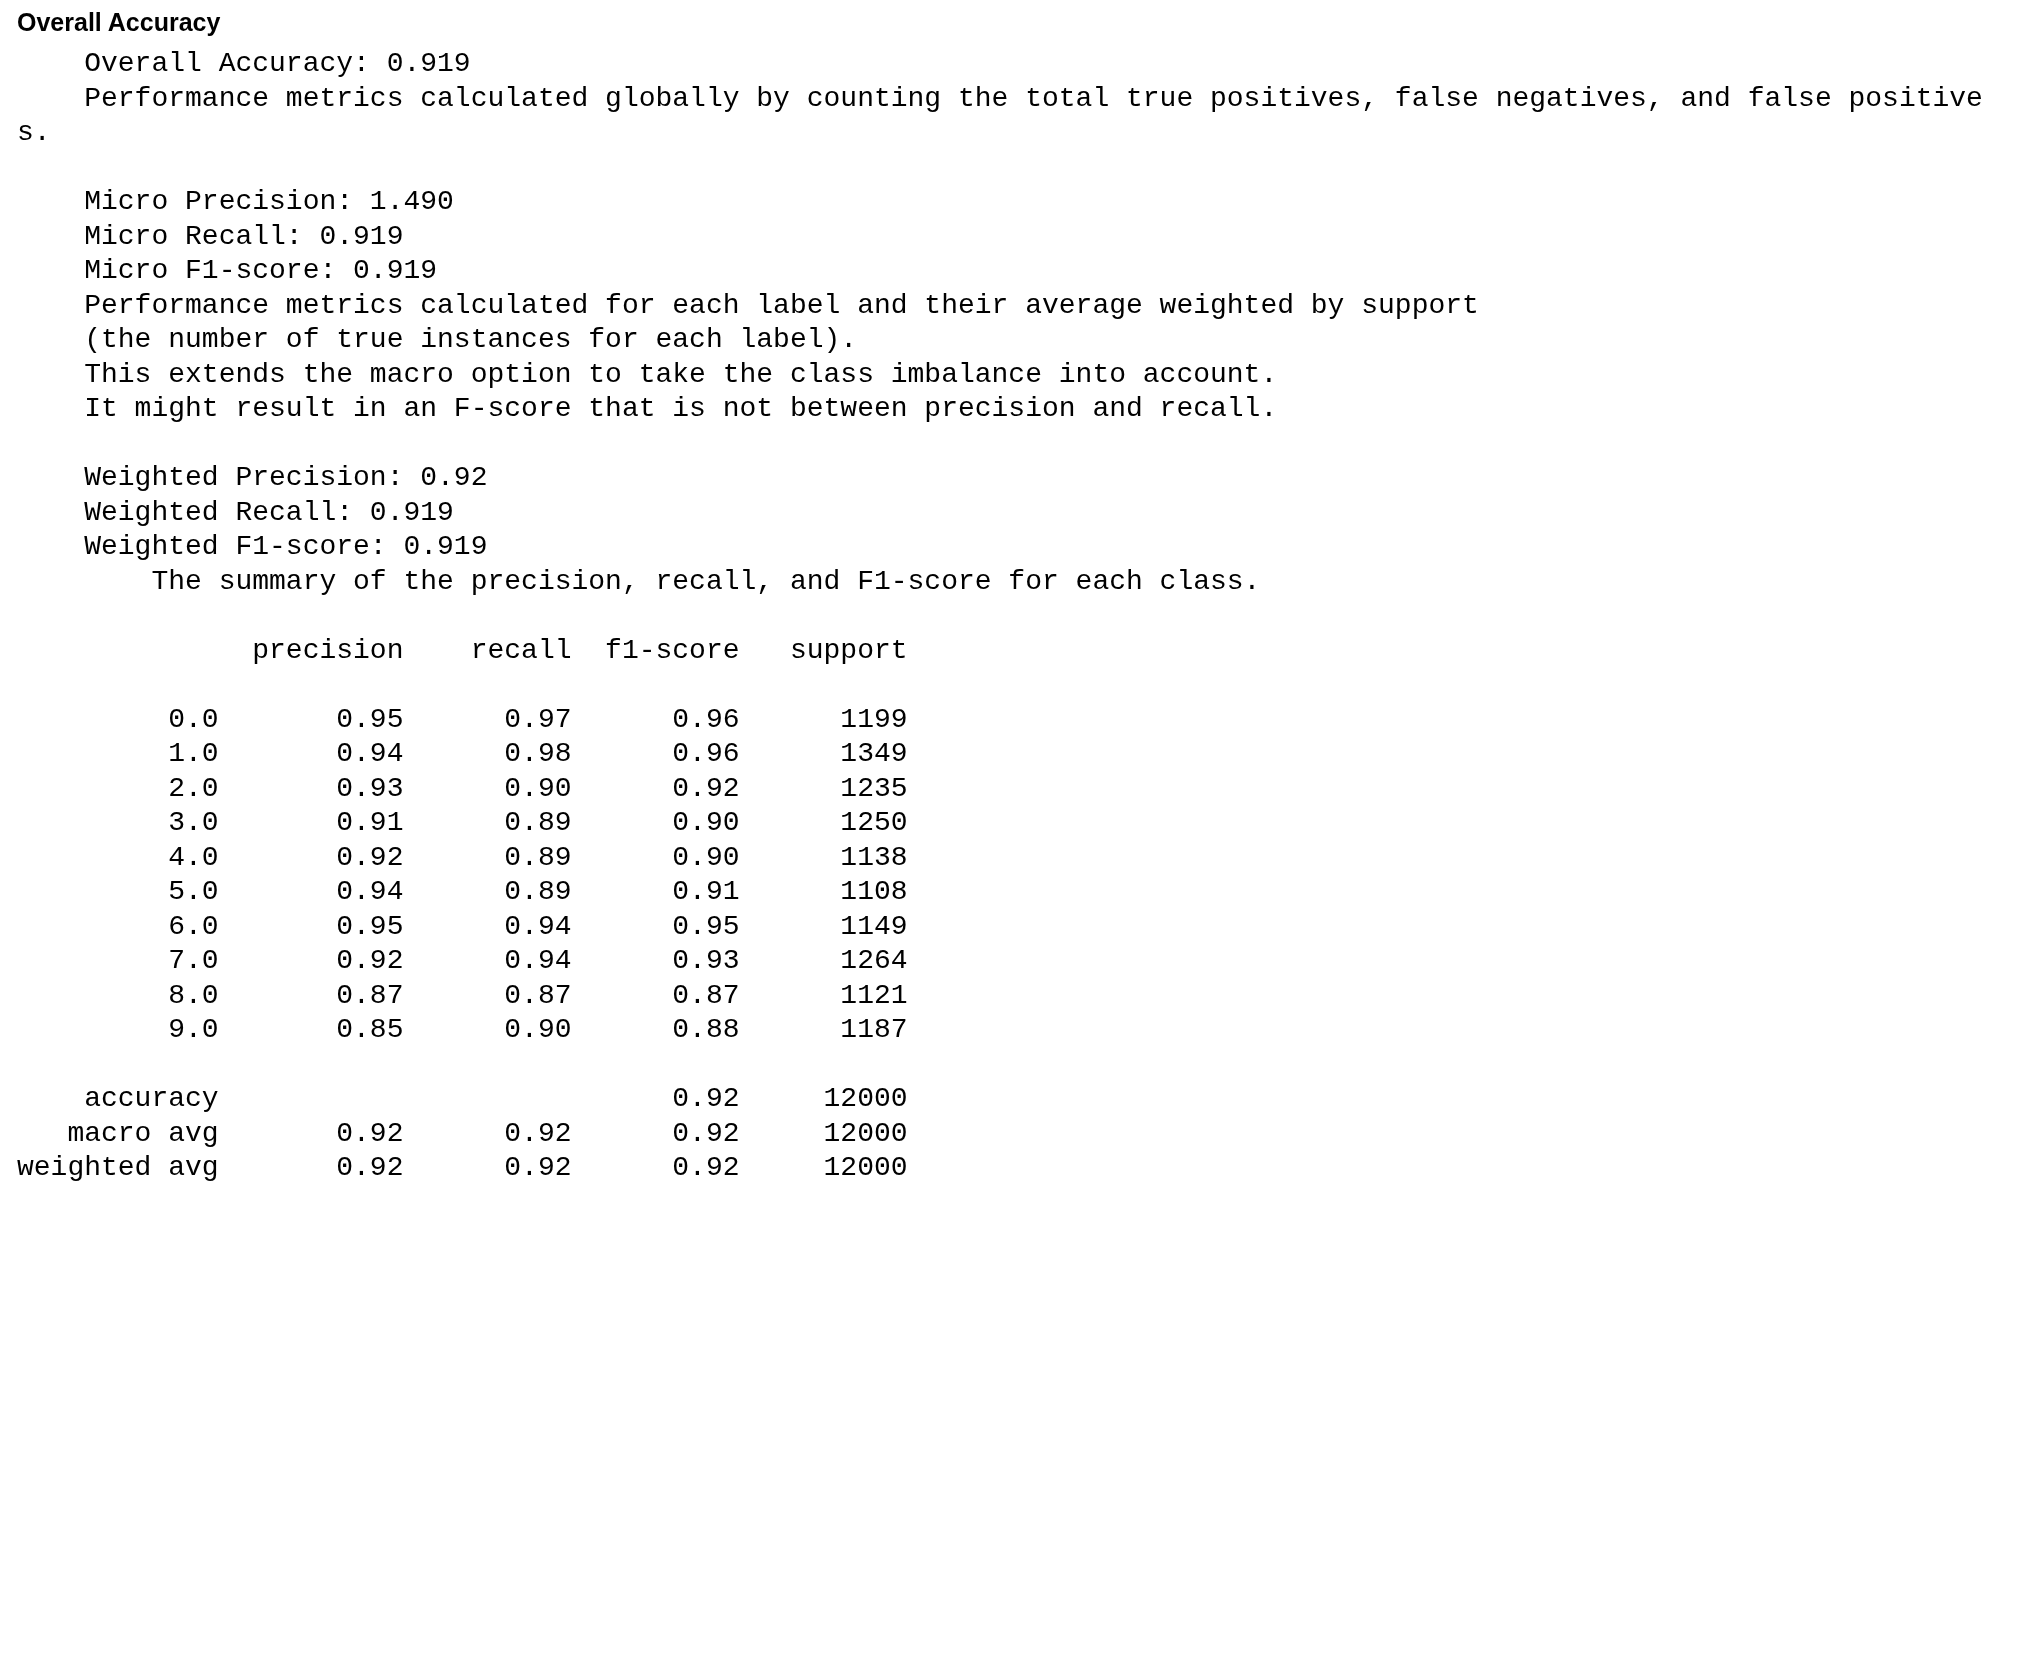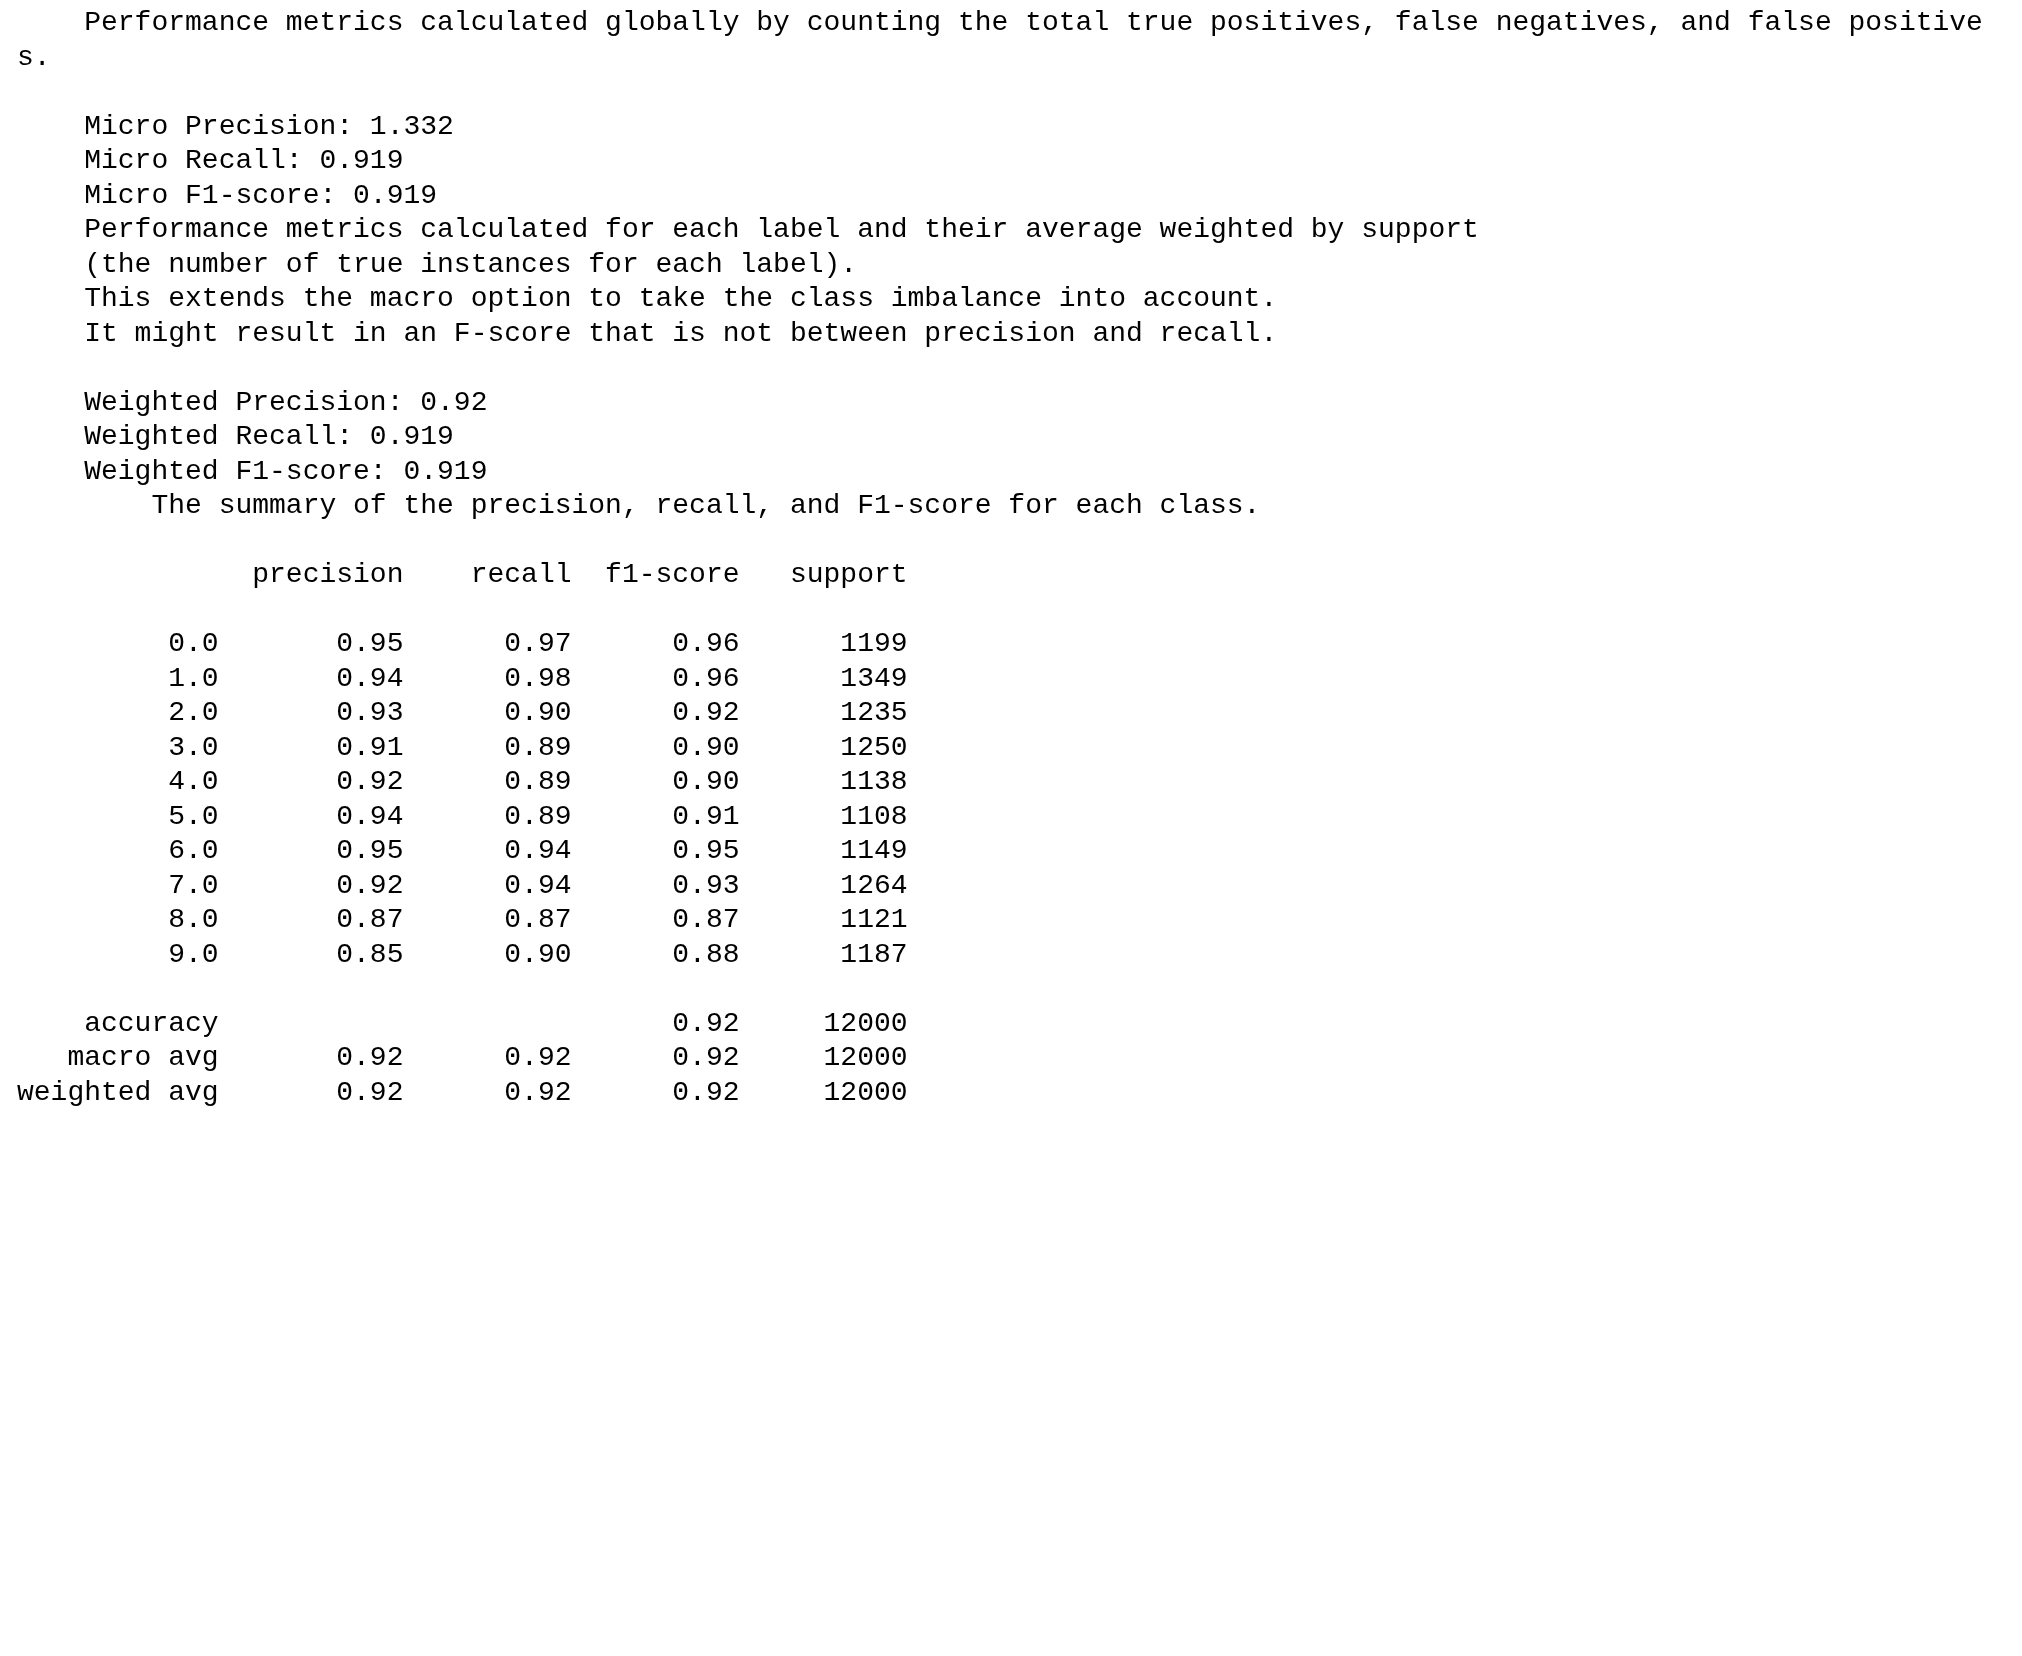--- a/index.html
+++ b/index.html
@@ -33,26 +33,30 @@
     margin: 0;
     white-space: pre;
     color: #000000;
   }
 </style>
 </head>
 <body>
 
 <div>
 
+  <div class="section">
+    <h3 class="section-heading">Overall Accuracy</h3>
+    <pre class="mono-body">    Overall Accuracy: 0.919</pre>
+  </div>
 
   <div class="section">
     <pre class="mono-body">    Performance metrics calculated globally by counting the total true positives, false negatives, and false positive
 s.
 
-    Micro Precision: 1.332
+    Micro Precision: 1.490
     Micro Recall: 0.919
     Micro F1-score: 0.919</pre>
   </div>
 
   <div class="section">
   </div>
 
   <div class="section">
     <pre class="mono-body">    Performance metrics calculated for each label and their average weighted by support
     (the number of true instances for each label).

